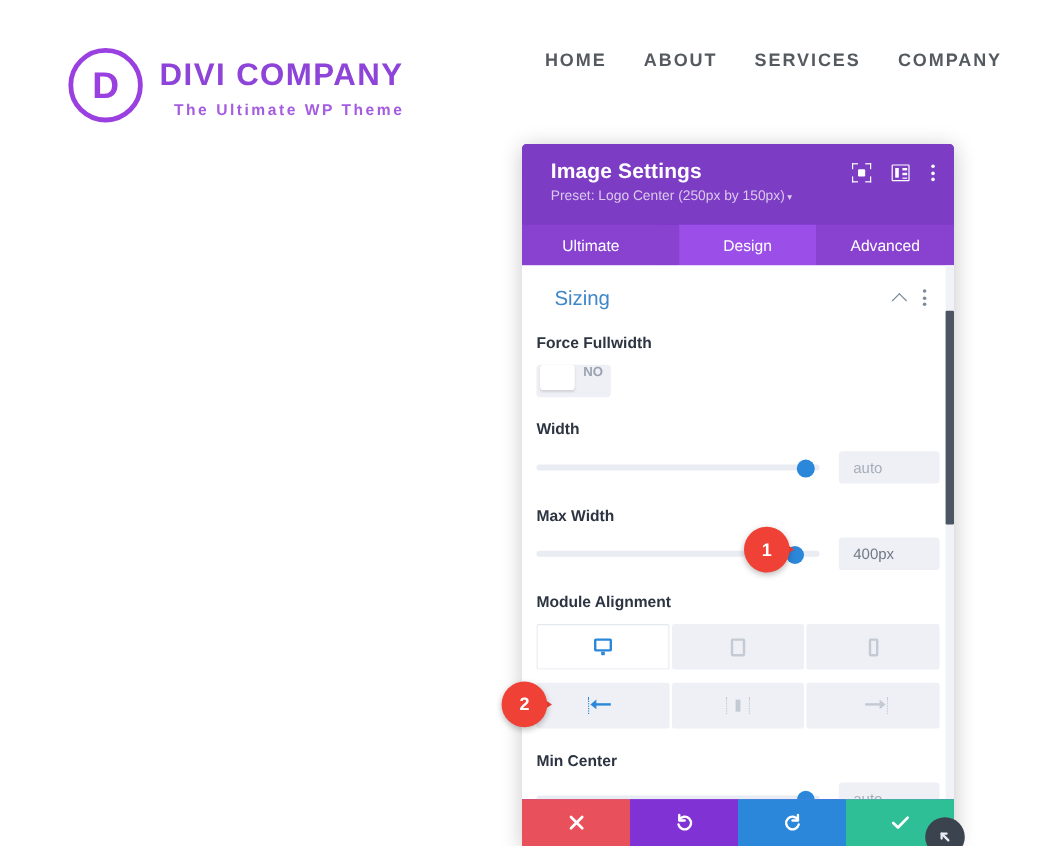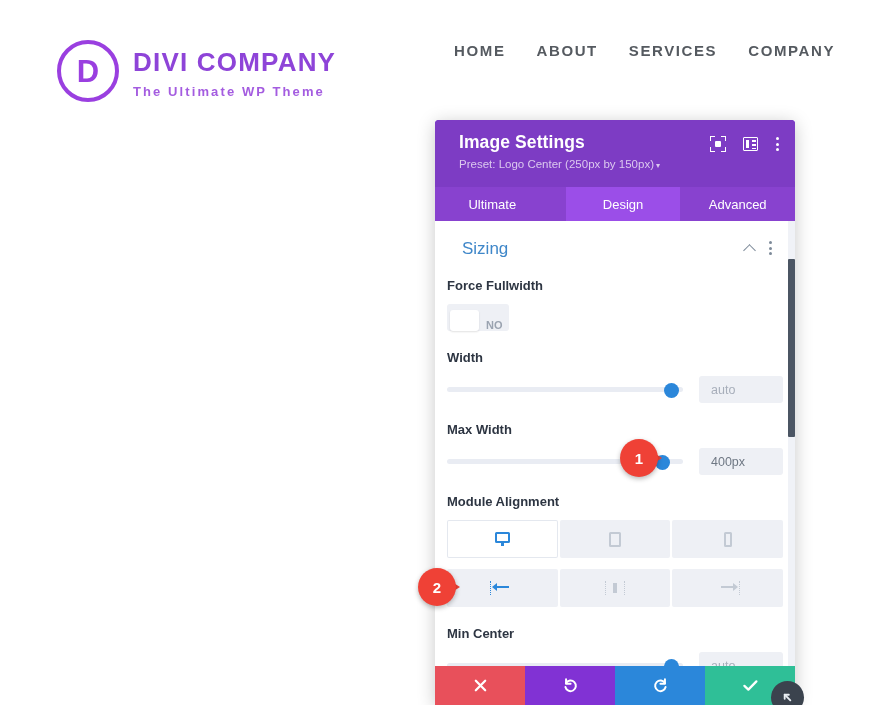--- a/index.html
+++ b/index.html
@@ -32,21 +32,21 @@
     font-family: "Liberation Sans", sans-serif;
   }
   .logo-text { margin-left: 14px; padding-top: 8px; }
   .logo-title {
     font-size: 26px; font-weight: bold; color: #8e44d8;
     letter-spacing: 1.2px; line-height: 1.1;
     white-space: nowrap;
   }
   .logo-sub {
     font-size: 13px; font-weight: bold; color: #a45ce0;
-    letter-spacing: 2.1px; margin-top: 7px; white-space: nowrap;
+    letter-spacing: 2.1px; margin-top: 7px; white-space: nowrap; margin-left: 12px;
   }
 
   .site-nav {
     position: absolute; right: 45px; top: 42px;
     display: flex; gap: 31px; align-items: center;
   }
   .nav-link {
     font-size: 15px; font-weight: bold; color: #555a60;
     letter-spacing: 1.6px; text-decoration: none; white-space: nowrap;
   }
@@ -153,21 +153,21 @@
   .kebab-grey b { width: 3px; height: 3px; background: #7d8a99; border-radius: 50%; display:block; }
 
   .field { padding: 0 12px; margin-top: 19px; }
   .field-label {
     font-size: 13px; font-weight: bold; color: #2d3542; margin-bottom: 11px;
   }
 
   
   .toggle {
     width: 62px; height: 27px; background: #eef0f5; border-radius: 3px;
-    display: flex; align-items: flex-end; cursor: pointer;
+    display: flex; align-items: flex-start; cursor: pointer;
   }
   .toggle .knob {
     width: 29px; height: 21px; background: #ffffff; border-radius: 3px;
     margin-left: 3px; box-shadow: 0 1px 2px rgba(0,0,0,.12);
   }
   .toggle .txt { font-size: 11px; font-weight: bold; color: #9aa3b0; margin-left: 7px; }
 
   
   .slider-row { display: flex; align-items: center; }
   .slider {

